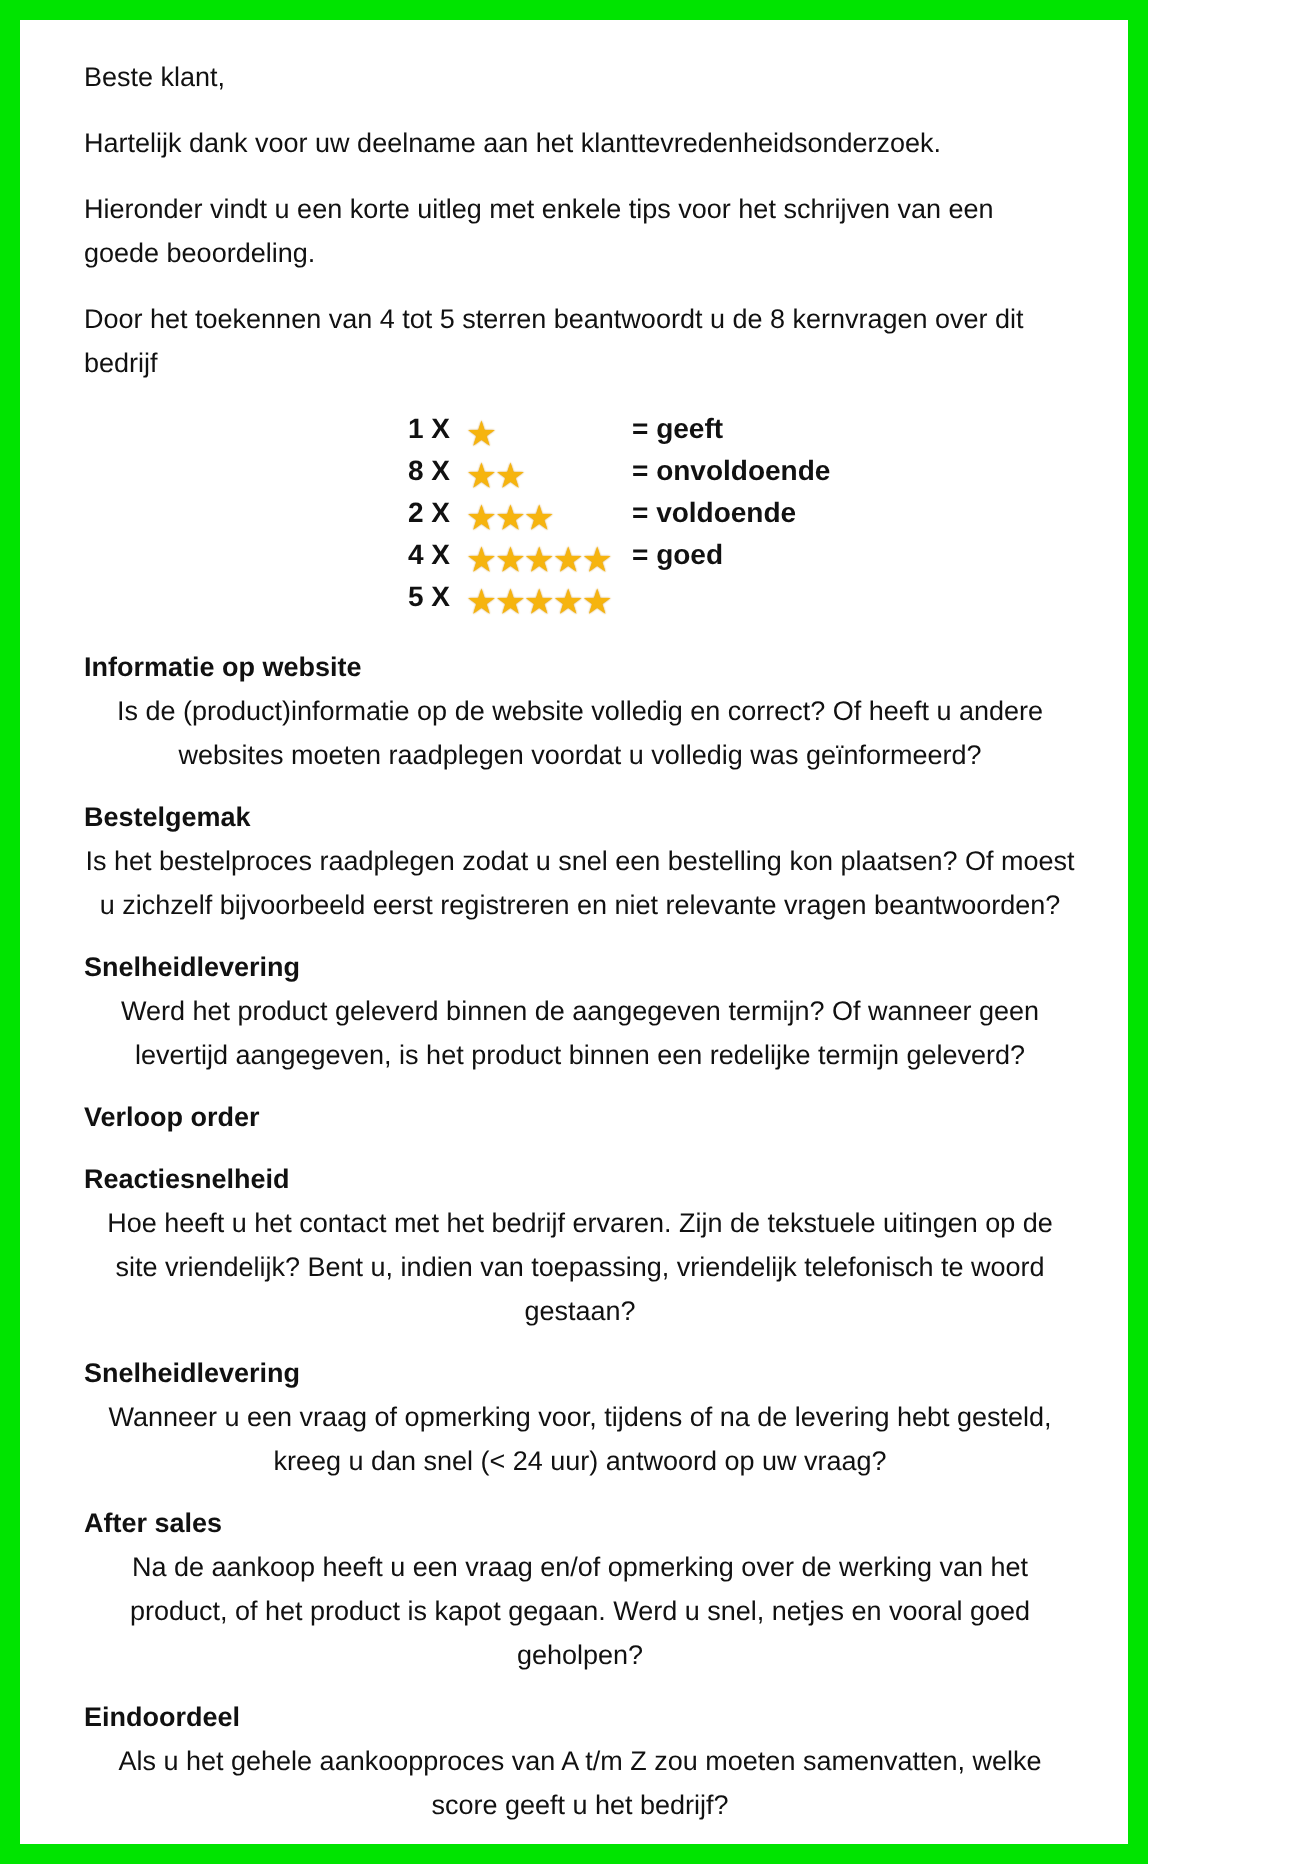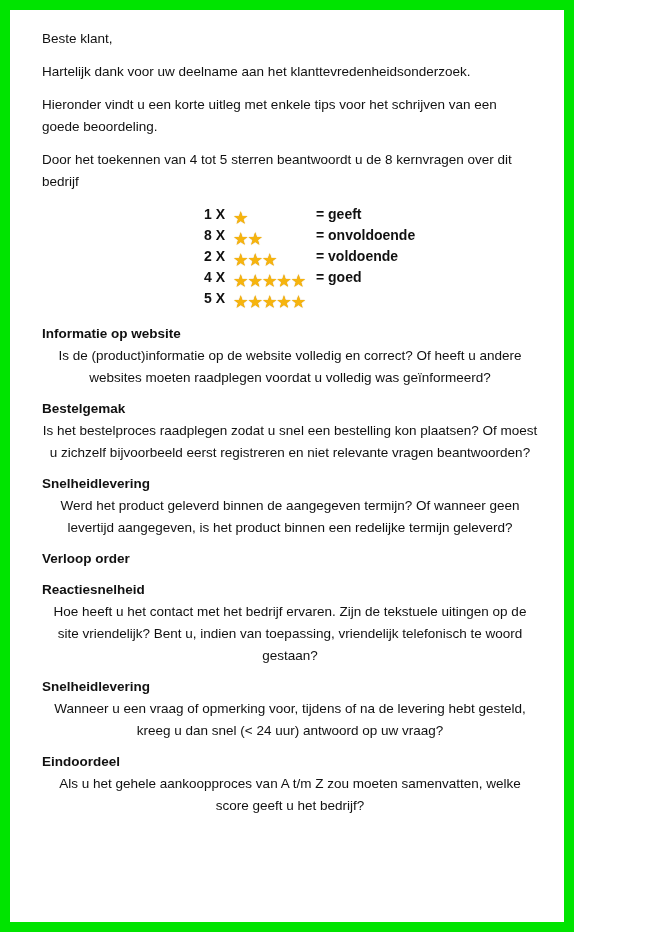--- a/index.html
+++ b/index.html
@@ -135,19 +135,23 @@
   <section class="qsection">
     <h2 class="qheading">Reactiesnelheid</h2>
     <p class="qbody">Hoe heeft u het contact met het bedrijf ervaren. Zijn de tekstuele uitingen op de site vriendelijk? Bent u, indien van toepassing, vriendelijk telefonisch te woord gestaan?</p>
   </section>
 
   <section class="qsection">
     <h2 class="qheading">Snelheidlevering</h2>
     <p class="qbody">Wanneer u een vraag of opmerking voor, tijdens of na de levering hebt gesteld, kreeg u dan snel (&lt; 24 uur) antwoord op uw vraag?</p>
   </section>
 
+  <section class="qsection">
+    <h2 class="qheading">After sales</h2>
+    <p class="qbody">Na de aankoop heeft u een vraag en/of opmerking over de werking van het product, of het product is kapot gegaan. Werd u snel, netjes en vooral goed geholpen?</p>
+  </section>
 
   <section class="qsection">
     <h2 class="qheading">Eindoordeel</h2>
     <p class="qbody">Als u het gehele aankoopproces van A t/m Z zou moeten samenvatten, welke score geeft u het bedrijf?</p>
   </section>
 </div>
 </div>
 
 </body></html>

